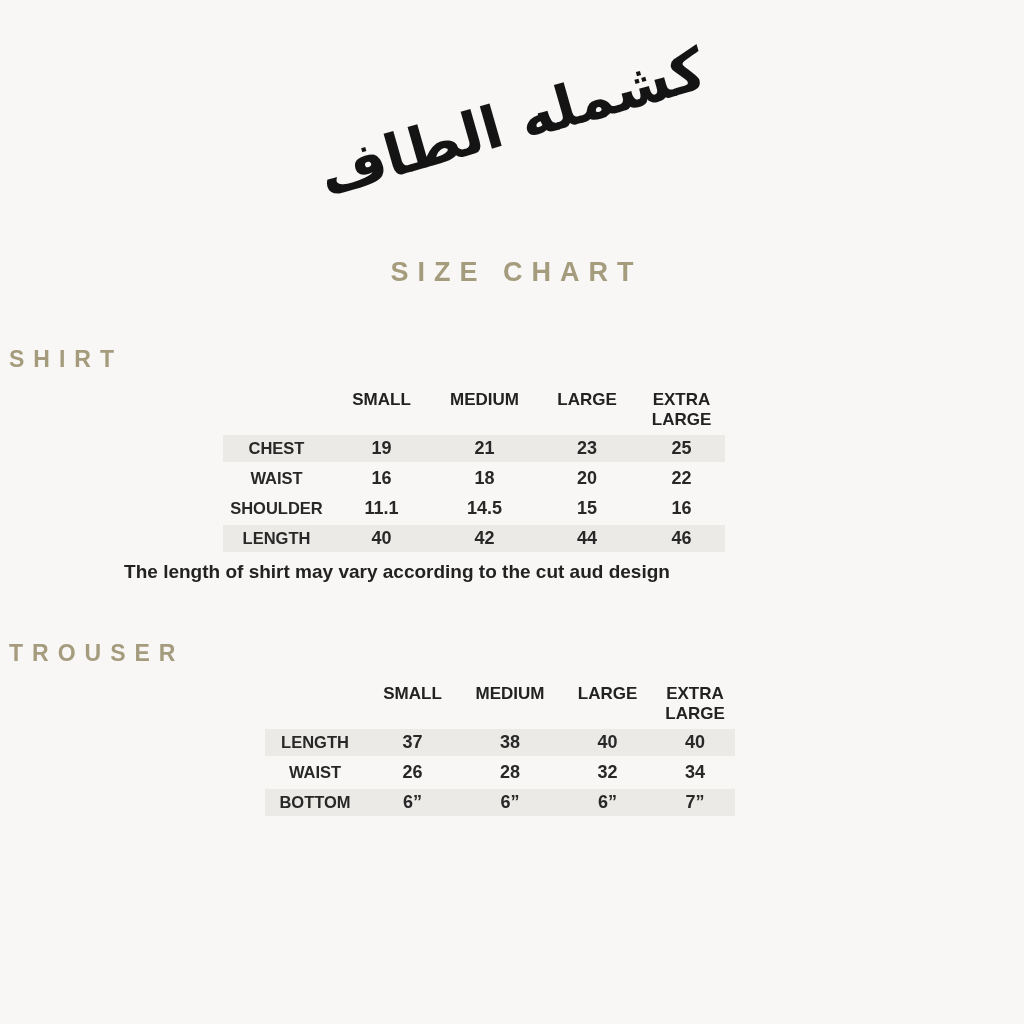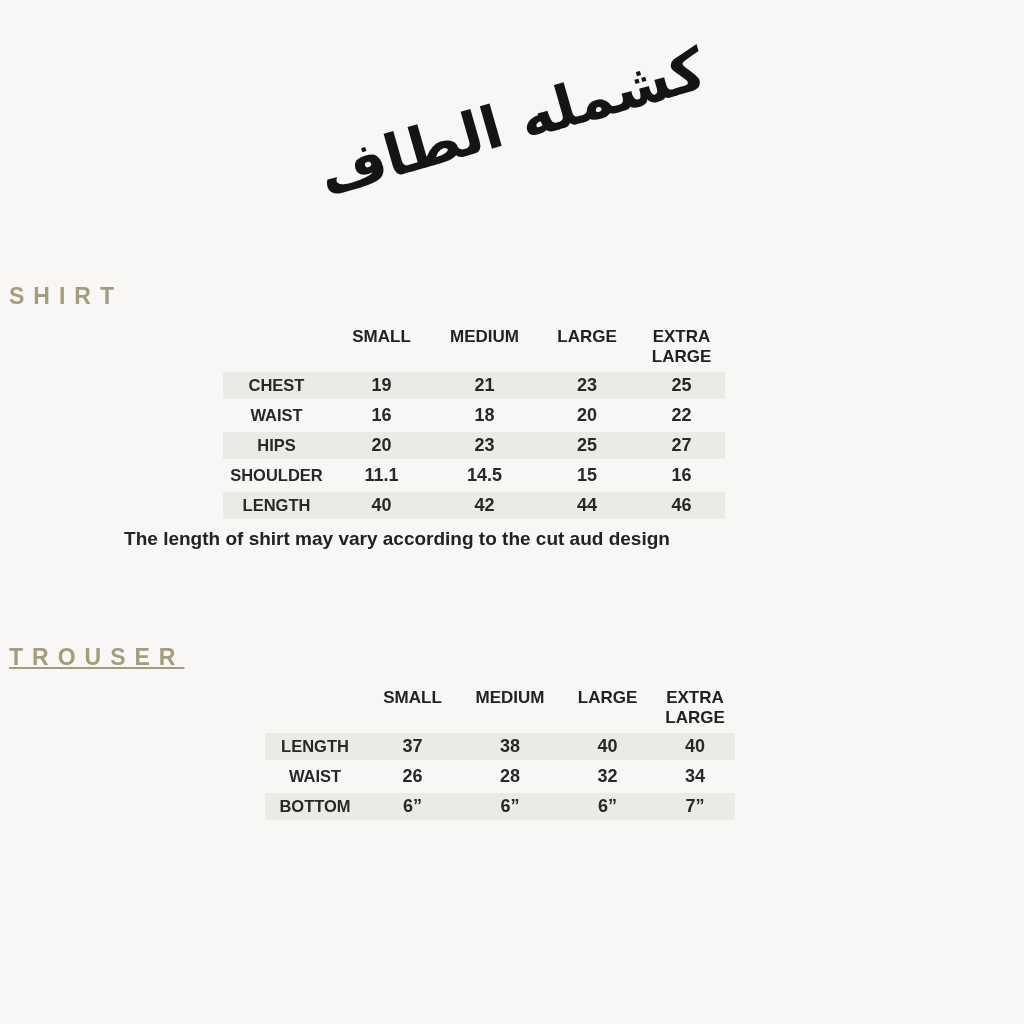--- a/index.html
+++ b/index.html
@@ -46,21 +46,21 @@
   }
   .section-title{
     margin:58px 0 0 0;
     text-align:left;
     color:var(--accent);
     font-size:23px;
     font-weight:bold;
     letter-spacing:9px;
     text-indent:9px;
   }
-  .section-title.trouser{margin-top:94px;text-decoration:underline;}
+  .section-title.trouser{margin-top:57px;}
 
   table.size-table{
     border-collapse:separate;
     border-spacing:0 3px;
     margin-top:12px;
     table-layout:fixed;
   }
   table.shirt-table{margin-left:223px;width:502px;}
   table.trouser-table{margin-left:265px;width:470px;}
 
@@ -96,20 +96,21 @@
 </style>
 </head>
 <body>
 
 <div class="page">
 
   <div class="logo">
     <span class="logo-text">كشمله الطاف</span>
   </div>
 
+  <h1 class="main-title">SIZE CHART</h1>
 
   <section>
     <h2 class="section-title">SHIRT</h2>
 
     <table class="size-table shirt-table">
       <colgroup>
         <col style="width:107px">
           <col style="width:103px">
           <col style="width:103px">
           <col style="width:102px">
@@ -132,27 +133,20 @@
           <td>23</td>
           <td>25</td>
         </tr>
         <tr>
           <td class="row-label">WAIST</td>
           <td>16</td>
           <td>18</td>
           <td>20</td>
           <td>22</td>
         </tr>
-        <tr class="stripe">
-          <td class="row-label">HIPS</td>
-          <td>20</td>
-          <td>23</td>
-          <td>25</td>
-          <td>27</td>
-        </tr>
         <tr>
           <td class="row-label">SHOULDER</td>
           <td>11.1</td>
           <td>14.5</td>
           <td>15</td>
           <td>16</td>
         </tr>
         <tr class="stripe">
           <td class="row-label">LENGTH</td>
           <td>40</td>

